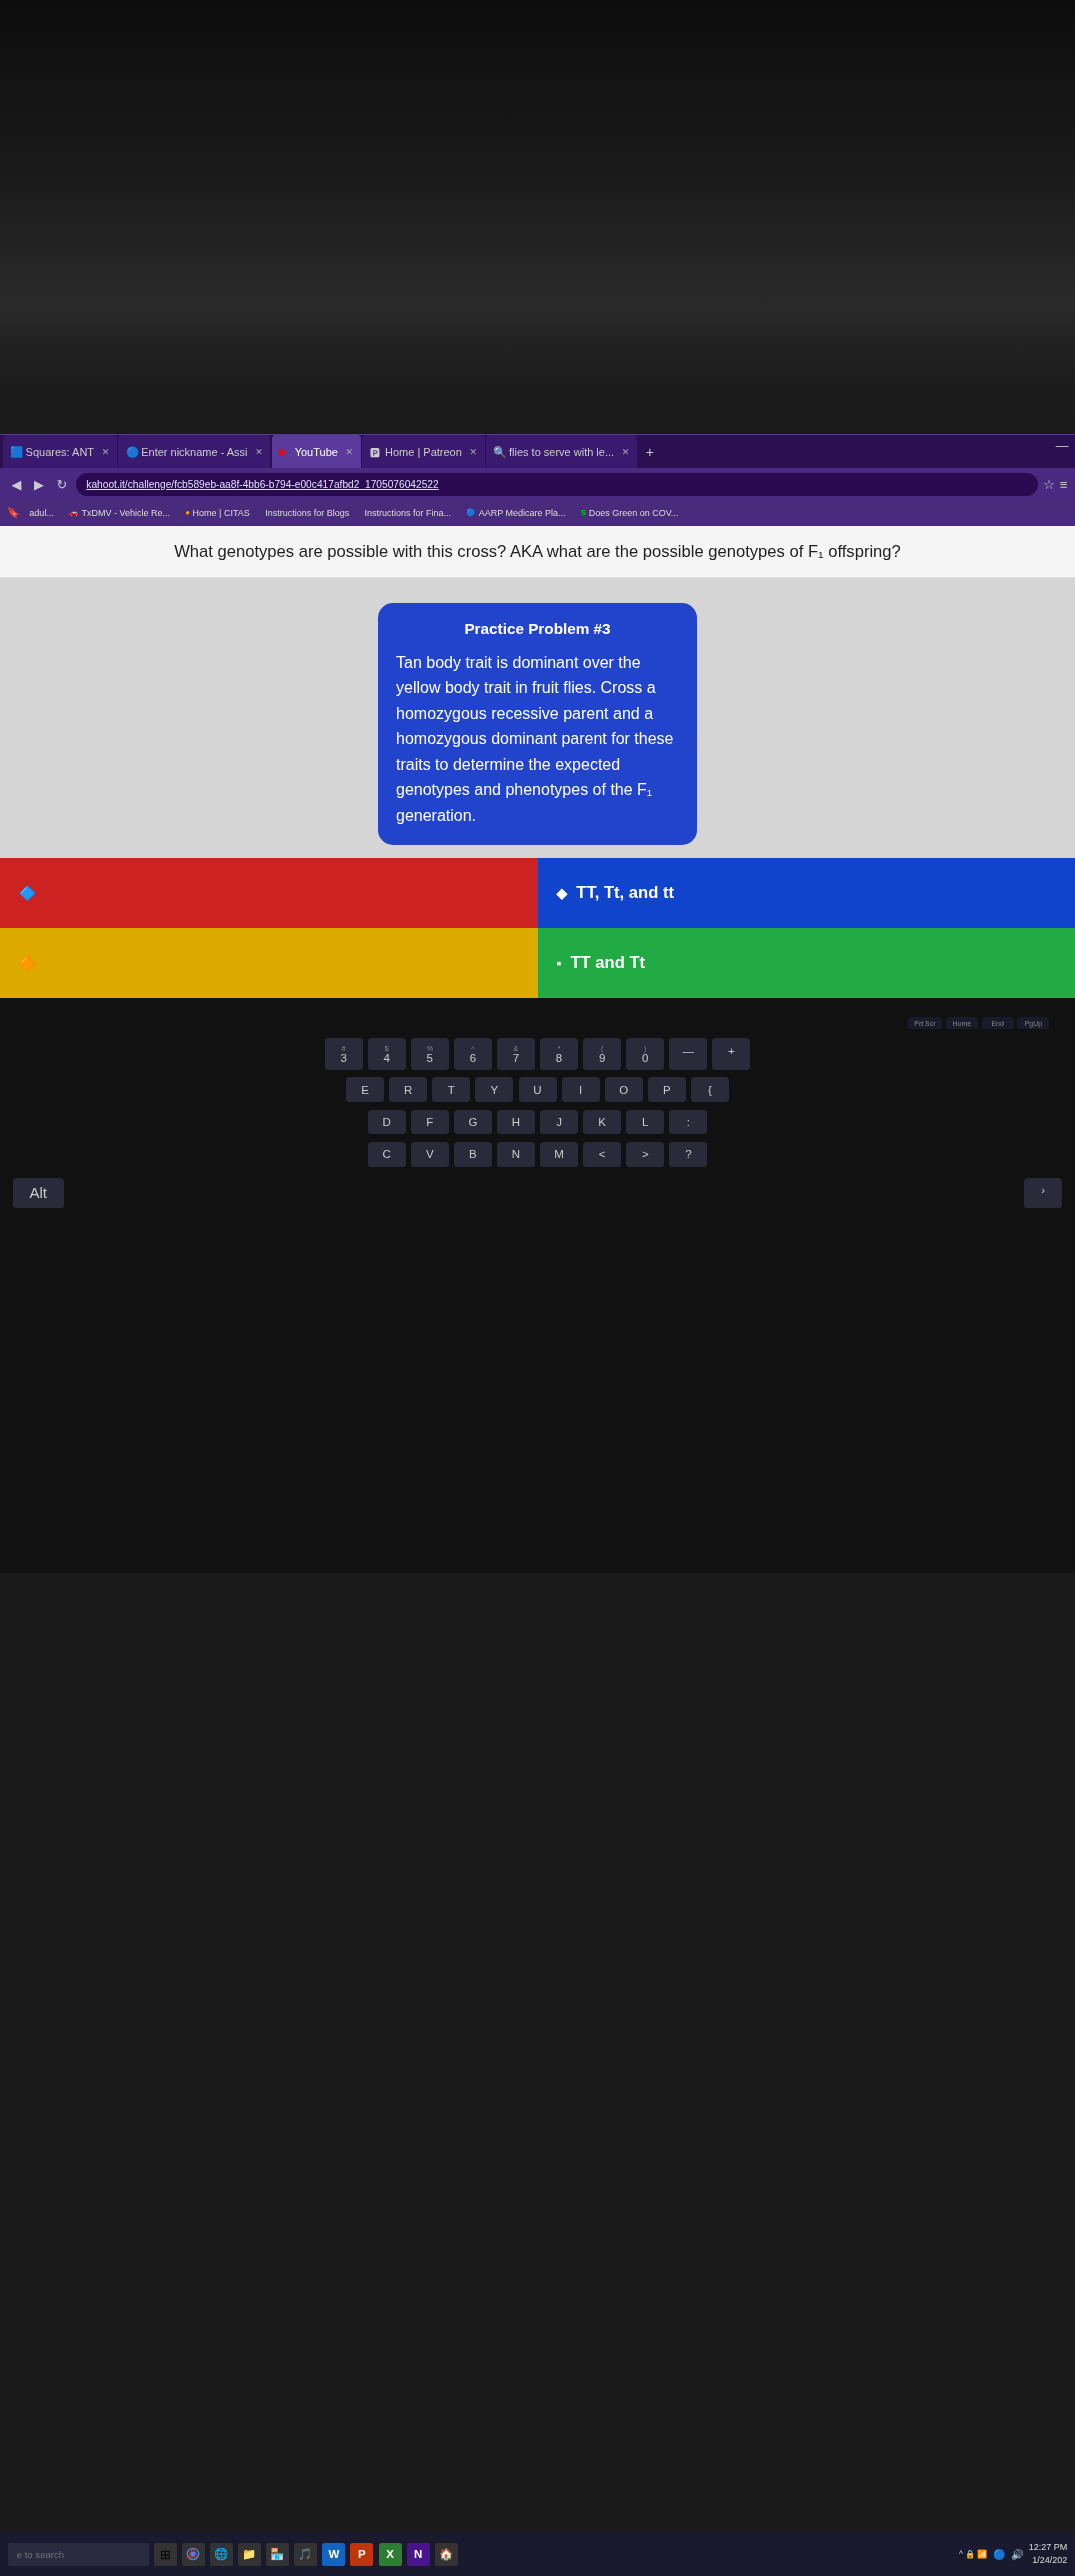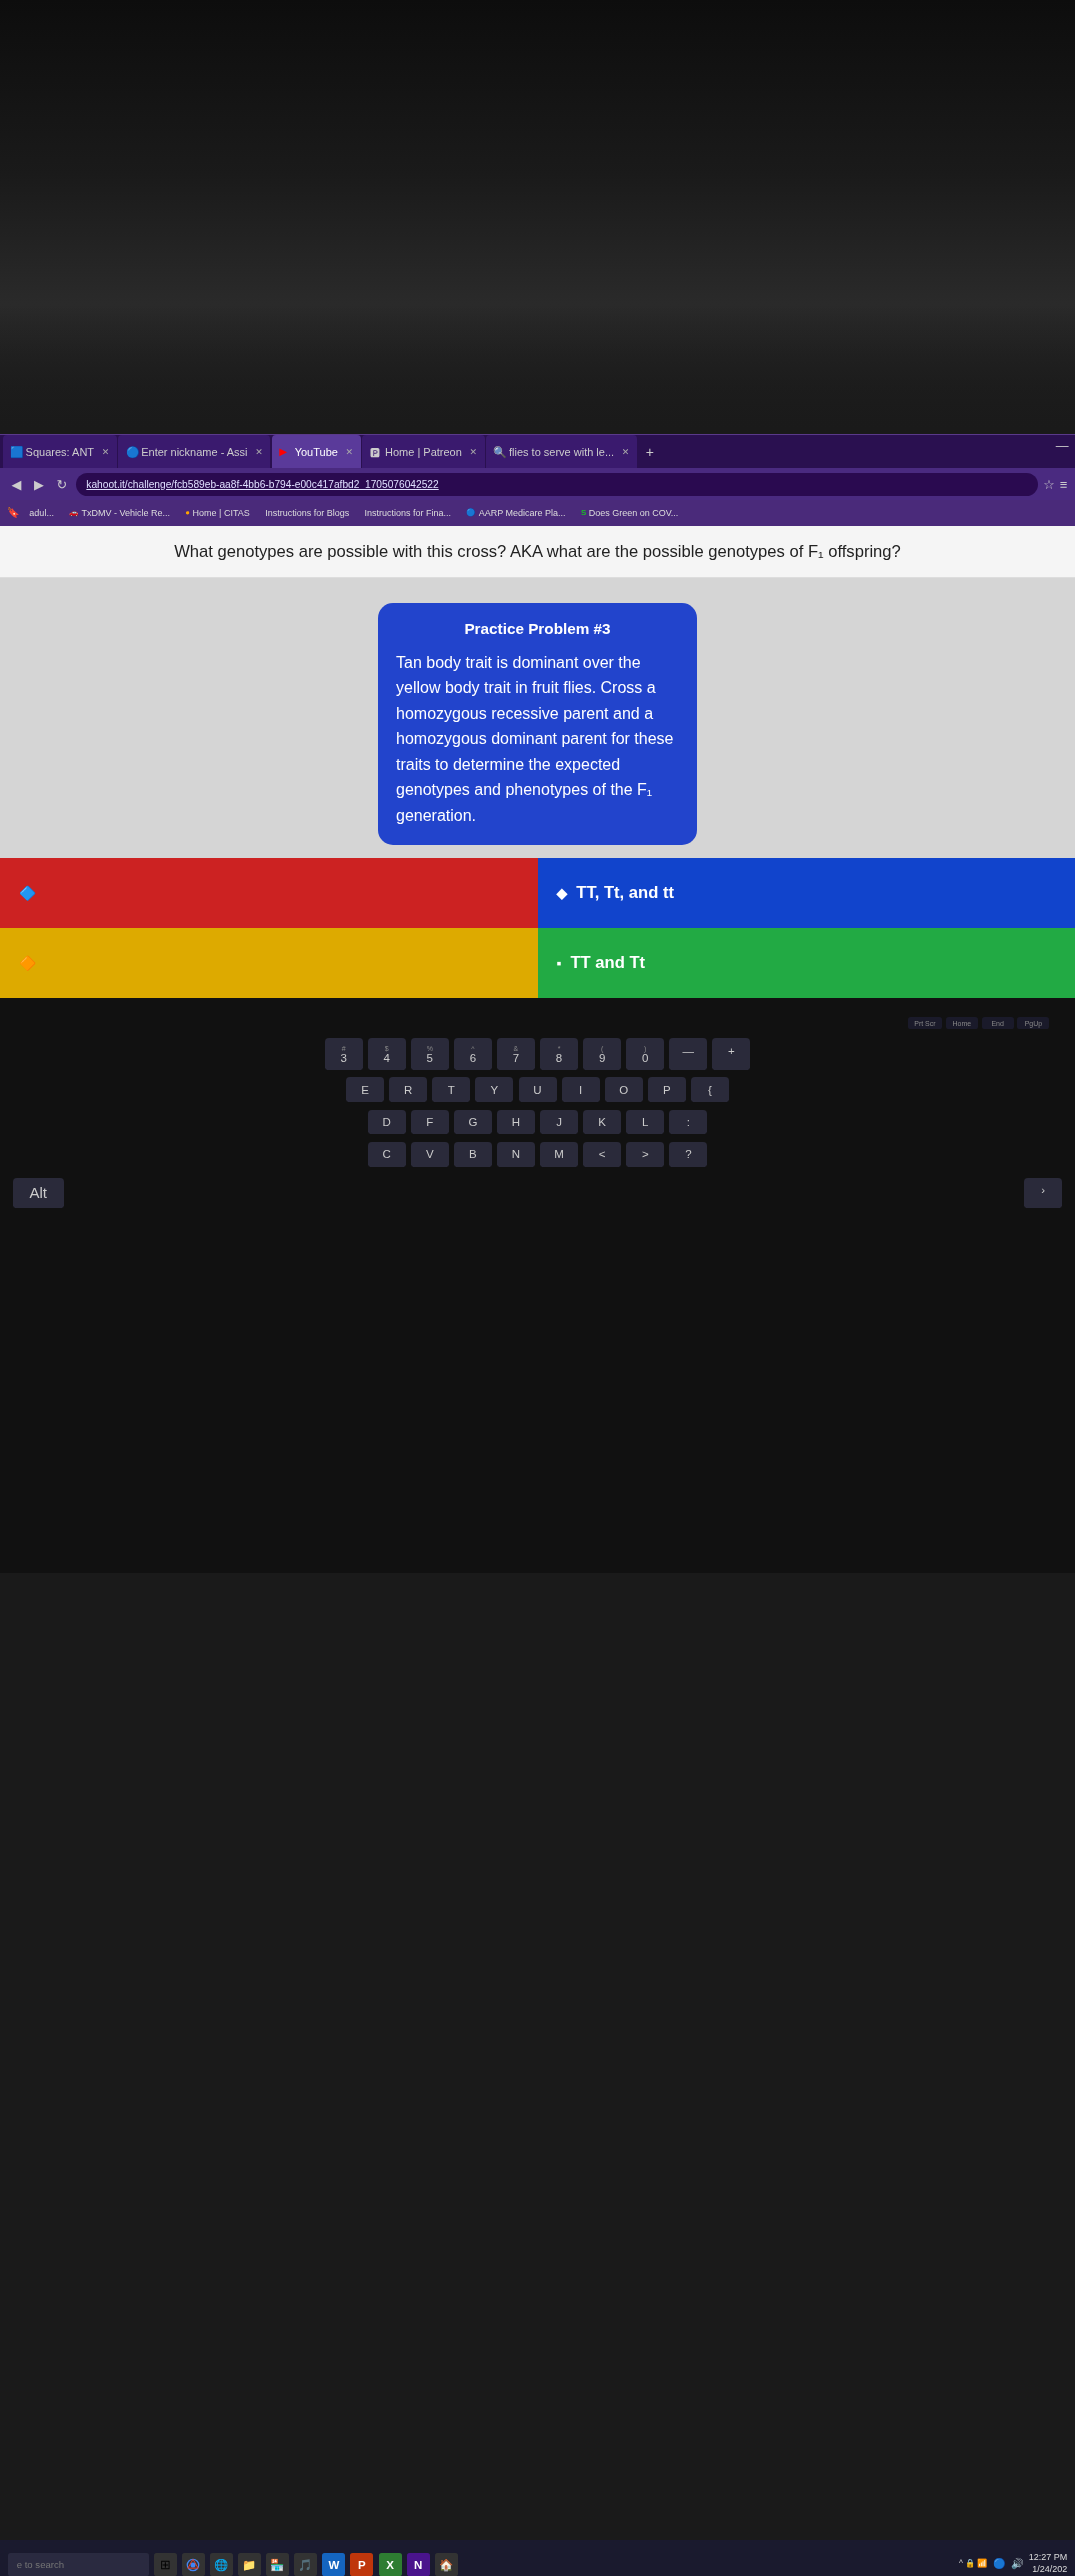--- a/index.html
+++ b/index.html
@@ -216,24 +216,24 @@
     .answer-yellow { background: #ddaa00; }
     .answer-blue { background: #1144cc; }
     .answer-green { background: #22aa44; }
 
     
     .taskbar {
       position: fixed;
       bottom: 0;
       left: 0;
       width: 100%;
-      height: 36px;
+      height: 44px;
       background: #1a1a2e;
       display: flex;
-      align-items: flex-end;
+      align-items: center;
       padding: 0 7.7px;
       gap: 5.1px;
       z-index: 100;
     }
     .taskbar-search {
       background: #2a2a40;
       border: none;
       color: #ccc;
       padding: 3.8px 9px;
       border-radius: 2.6px;

